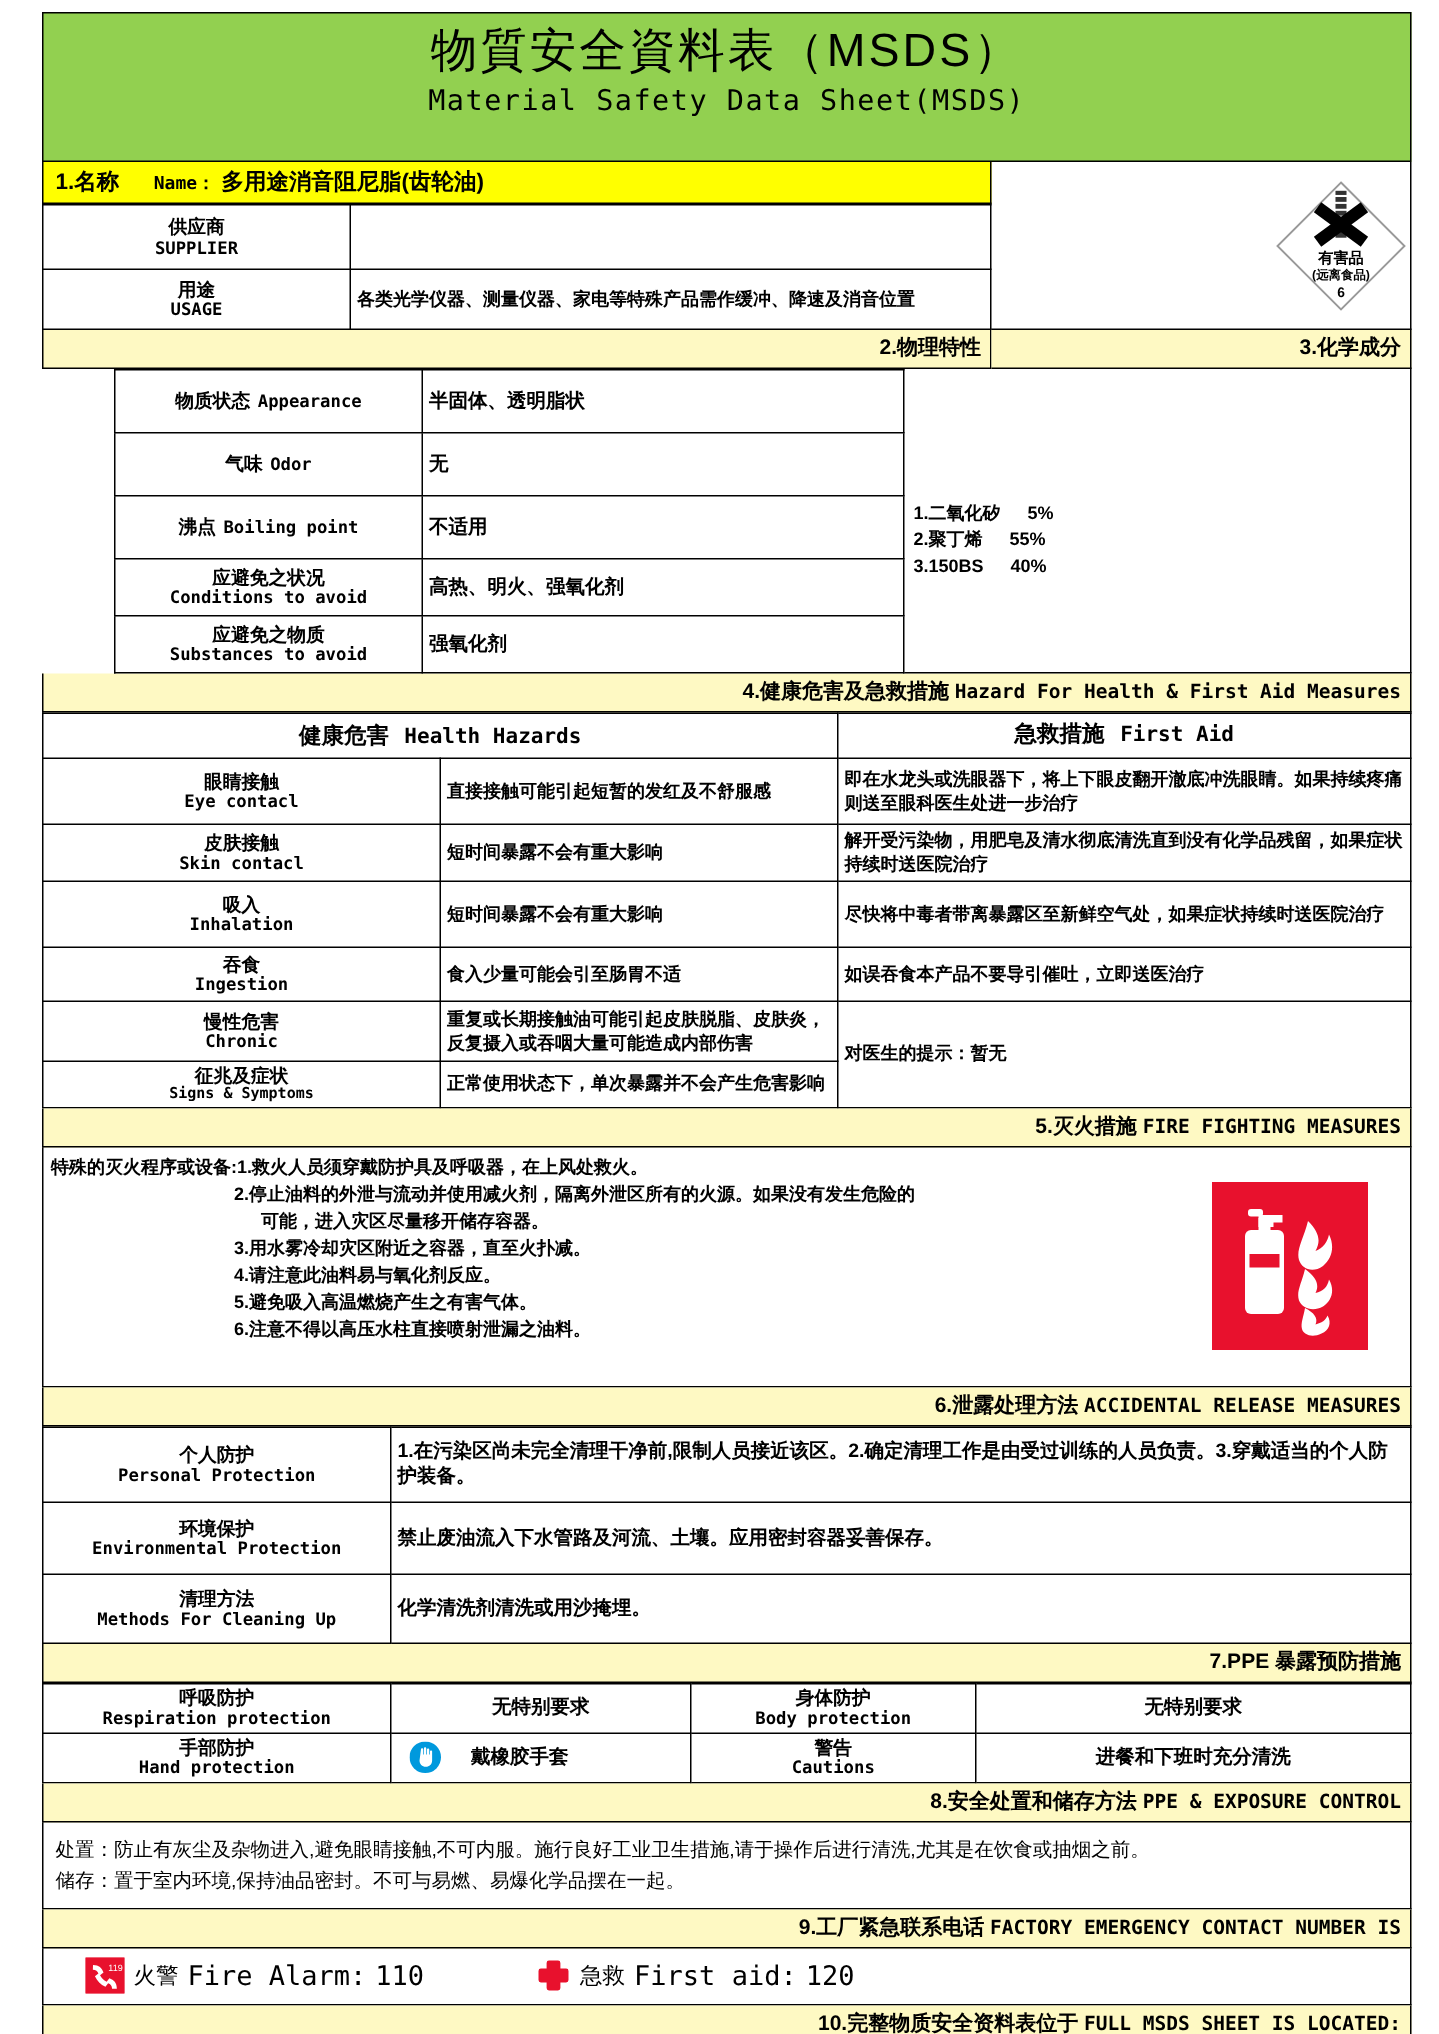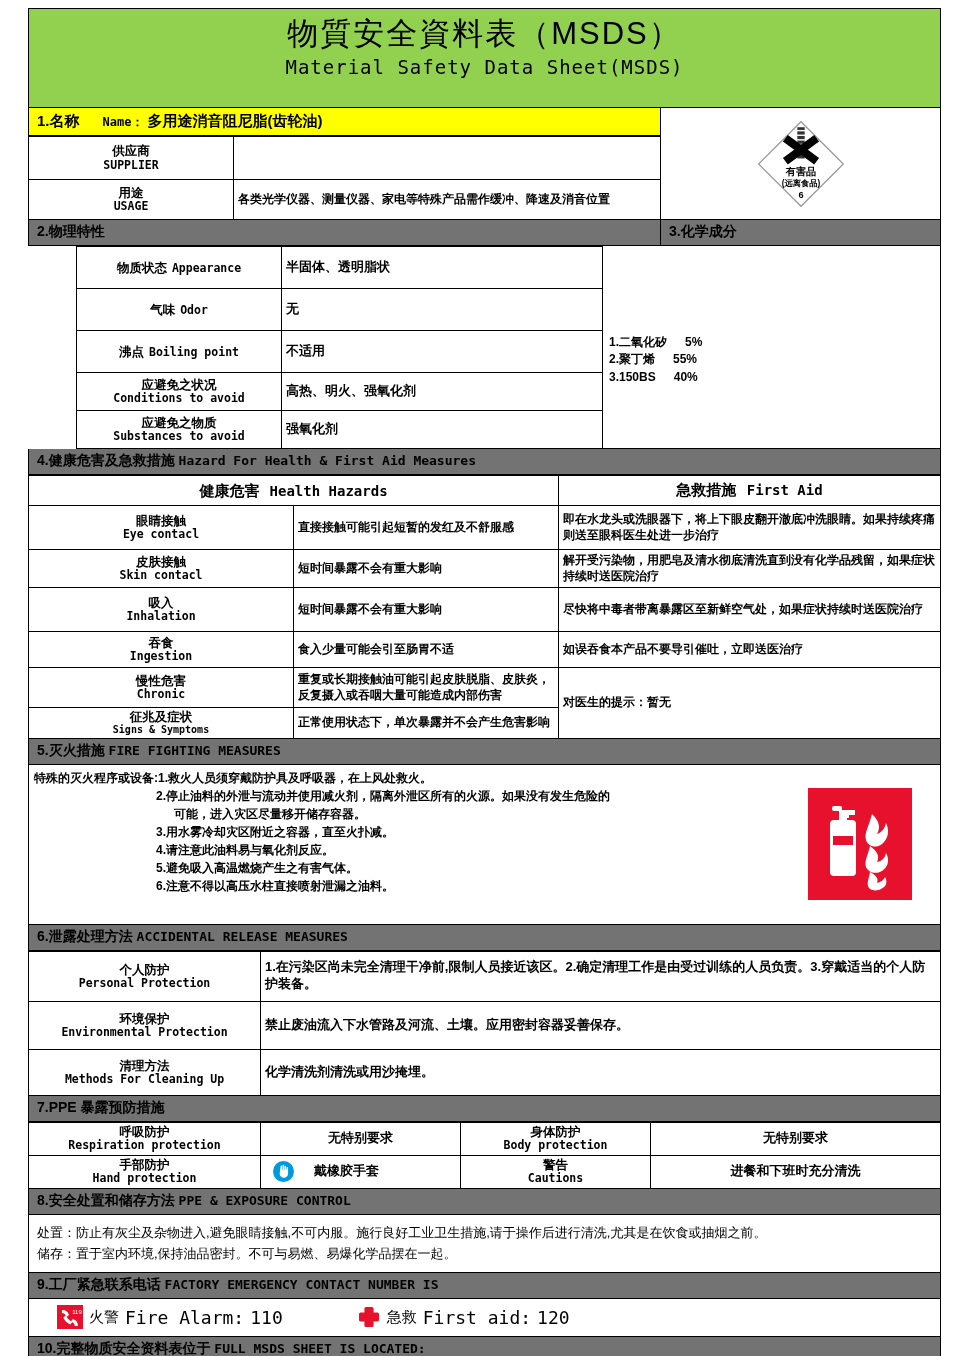--- a/index.html
+++ b/index.html
@@ -47,27 +47,28 @@
     table-layout: fixed;
   }
   table.grid td {
     border: 1px solid #000;
     vertical-align: middle;
     padding: 2px 4px;
   }
 
   
   .sectbar {
-    background: #737373;
+    background: #fef9c3;
     border: 1px solid #000;
     border-top: none;
     font-weight: bold;
     font-size: 14px;
     padding: 3px 6px 4px 8px;
     white-space: nowrap;
+    text-align: right;
   }
   .sectbar .en {
     font-family: "DejaVu Sans Mono", "Liberation Mono", monospace;
     font-size: 13px;
     font-weight: bold;
   }
 
   
   .lab {
     text-align: center;
@@ -96,21 +97,21 @@
   
   .topwrap { display: flex; }
   .topleft { width: 633px; }
   .topright {
     flex: 1;
     border: 1px solid #000;
     border-left: none;
     border-top: none;
     display: flex;
     align-items: center;
-    justify-content: center;
+    justify-content: flex-end;
   }
   .namebar {
     background: #ffff00;
     border: 1px solid #000;
     border-top: none;
     font-weight: bold;
     font-size: 15px;
     padding: 4px 6px 4px 8px;
     white-space: nowrap;
   }

